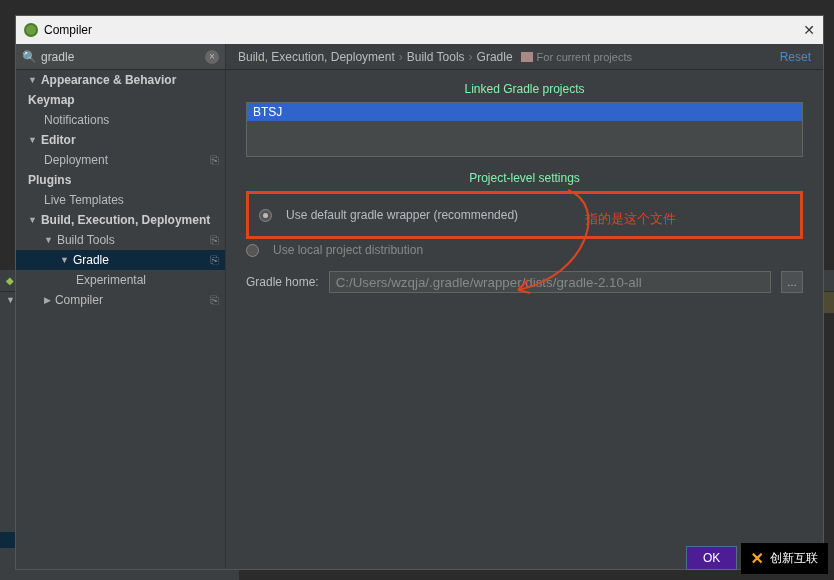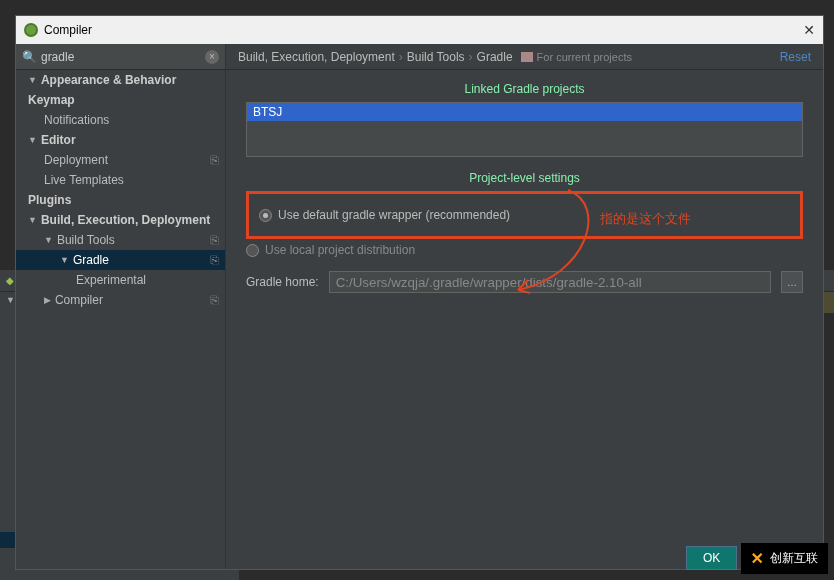--- a/index.html
+++ b/index.html
@@ -27,21 +27,21 @@
 .crumb-bar { height:26px; display:flex; align-items:center; padding:0 12px; font-size:12px; color:#bbb; border-bottom:1px solid #2b2b2b; }
 .crumb-sep { margin:0 4px; color:#777; }
 .proj-icon { width:12px; height:10px; background:#a88; margin-left:8px; margin-right:4px; }
 .cur-proj { color:#888; font-size:11px; }
 .reset { margin-left:auto; color:#4a88c7; cursor:pointer; }
 .panel { padding:12px 20px; font-size:12px; color:#bbb; }
 .section-title { margin-bottom:6px; color:#86efac;text-align:center; }
 .proj-list { background:#45494a; border:1px solid #646464; height:55px; margin-bottom:14px; }
 .proj-list-item { background:#2f65ca; color:#fff; padding:2px 6px; }
 .radio-box { border:3px solid #d42; padding:10px 10px; margin-top:6px; }
-.radio-row { display:flex; align-items:flex-end; gap:6px; padding:4px 0; }
+.radio-row { display:flex; align-items:flex-end; gap:14px; padding:4px 0; }
 .radio { width:13px; height:13px; border-radius:50%; border:1px solid #888; background:#555; display:inline-block; position:relative; }
 .radio.on::after { content:''; position:absolute; inset:3px; background:#bbb; border-radius:50%; }
 .home-row { display:flex; align-items:center; gap:10px; margin-top:10px; }
 .home-input { flex:1; background:#45494a; border:1px solid #646464; padding:3px 6px; color:#888; height:22px; }
 .dots-btn { width:22px; height:22px; background:#4c5052; border:1px solid #666; color:#bbb; font-size:10px; display:flex; align-items:center; justify-content:center; }
 
 .editor-layer { position:absolute; top:270px; left:0; right:0; bottom:0; background:#3c3f41; display:flex; }
 .el-left { width:240px; background:#3c3f41; border-right:1px solid #2b2b2b; font-size:11px; color:#bbb; overflow:hidden; }
 .el-bar { height:22px; background:#3c3f41; border-bottom:1px solid #2b2b2b; display:flex; align-items:center; padding:0 6px; gap:4px; color:#888; }
 .bugdroid { color:#97c04f; font-size:10px; }
@@ -59,21 +59,21 @@
 .syncbar { height:22px; background:#4f4b33; color:#ccc; font-size:11px; padding:3px 8px; border-bottom:1px solid #2b2b2b; }
 .code { font-family:Consolas,monospace; font-size:11px; padding:6px 10px; line-height:15px; }
 .code .comment { color:#808080; }
 .code .key { color:#9876aa; }
 .code .eq { color:#cc7832; }
 .code .val { color:#a5c261; }
 .code .url { color:#287bde; text-decoration:underline; }
 
 .btnbar { position:absolute; bottom:10px; right:20px; display:flex; gap:8px; z-index:20; }
 .btn { background:#4c5052; border:1px solid #5e6060; color:#ccc; font-size:12px; padding:4px 16px; cursor:pointer; }
-.btn.primary { background:#0f766e; border-color:#4c708c; color:#fff; }
+.btn.primary { background:#4c1d95; border-color:#4c708c; color:#fff; }
 
 .anno-text { position:absolute; color:#d42; font-size:13px; font-family:sans-serif; }
 .anno-arrow { position:absolute; pointer-events:none; }
 .logo { position:absolute; bottom:6px; right:6px; background:#000; color:#fff; font-size:12px; padding:6px 10px; display:flex; align-items:center; gap:6px; z-index:30; }
 .logo-icon { color:#f5a623; font-weight:bold; font-size:16px; }
 </style>
 </head>
 <body>
 
 <div class="editor-layer">
@@ -220,25 +220,25 @@
             <span>Notifications</span>
           </div>
         <div class="tree-item l1 bold">
             <span class="arrow">▼</span>
             <span>Editor</span>
           </div>
         <div class="tree-item l2">
             <span>Deployment</span>
             <span class="copy-icon">⎘</span>
           </div>
+        <div class="tree-item l1 bold">
+            <span>Plugins</span>
+          </div>
         <div class="tree-item l2">
             <span>Live Templates</span>
-          </div>
-        <div class="tree-item l1 bold">
-            <span>Plugins</span>
           </div>
         <div class="tree-item l1 bold">
             <span class="arrow">▼</span>
             <span>Build, Execution, Deployment</span>
           </div>
         <div class="tree-item l2">
             <span class="arrow">▼</span>
             <span>Build Tools</span>
             <span class="copy-icon">⎘</span>
           </div>
@@ -291,21 +291,21 @@
         </div>
       </div>
     </div>
   </div>
 </div>
 
 <svg class="anno-arrow" style="top:185px;left:508px" width="160" height="120">
   <path d="M60 5 C100 20 80 90 10 105" stroke="#d42" stroke-width="2" fill="none"></path>
   <path d="M10 105 L20 95 M10 105 L22 108" stroke="#d42" stroke-width="2" fill="none"></path>
 </svg>
-<div class="anno-text" style="top:210px;left:600px">指的是这个文件</div>
+<div class="anno-text" style="top:210px;left:585px">指的是这个文件</div>
 
 <div class="btnbar">
   <button class="btn primary">OK</button>
   <button class="btn">Cance</button>
 </div>
 
 <div class="logo">
   <span class="logo-icon">✕</span>
   <span>创新互联</span>
 </div>

